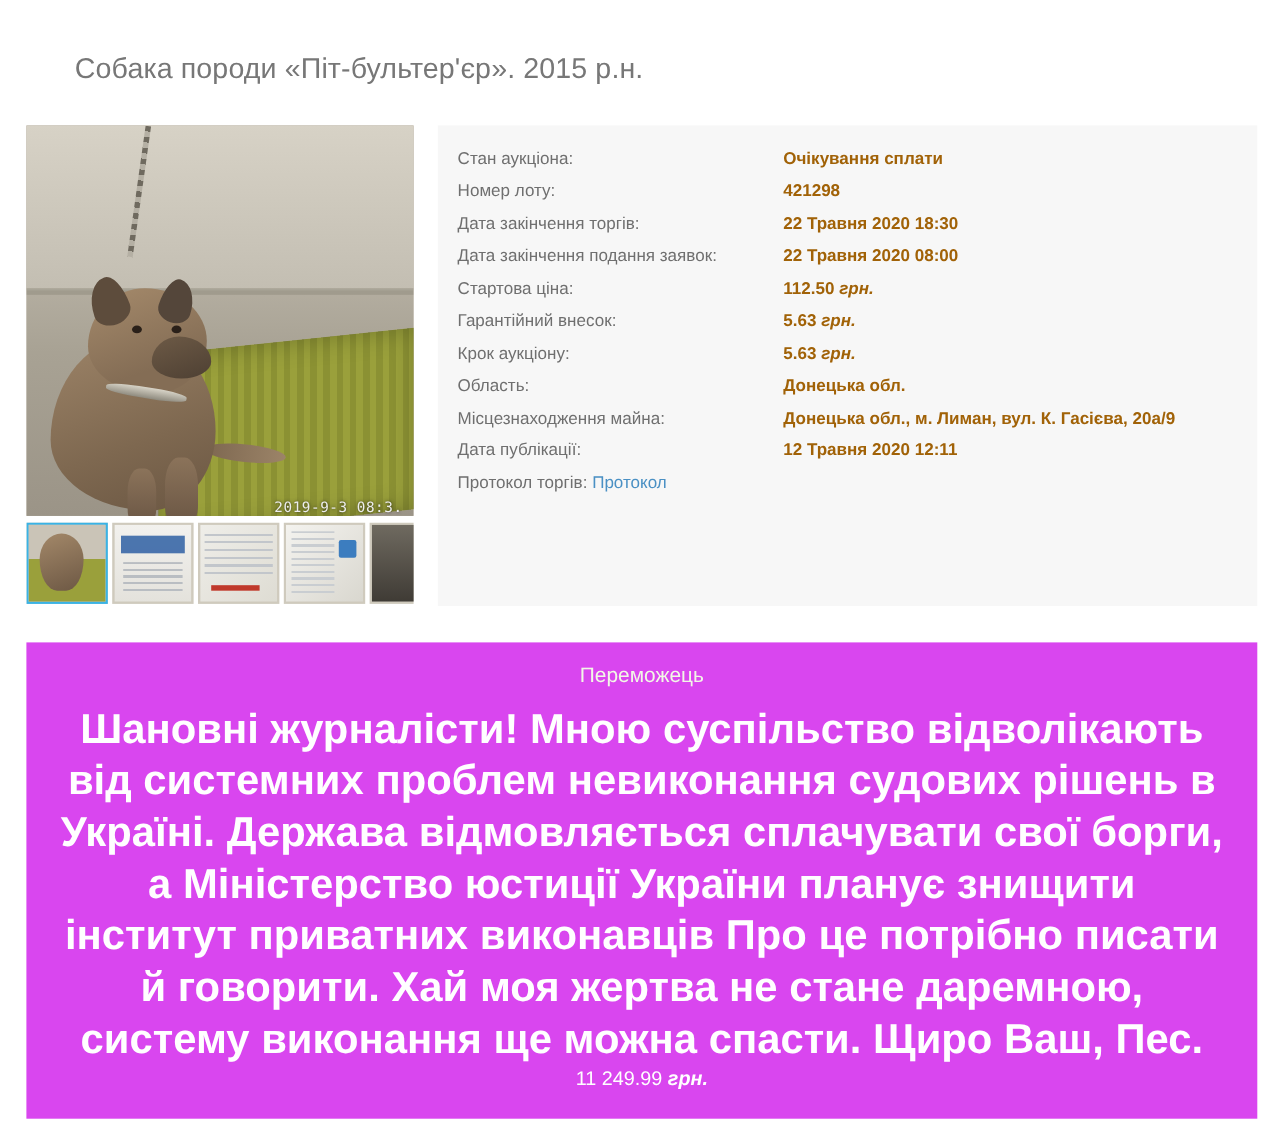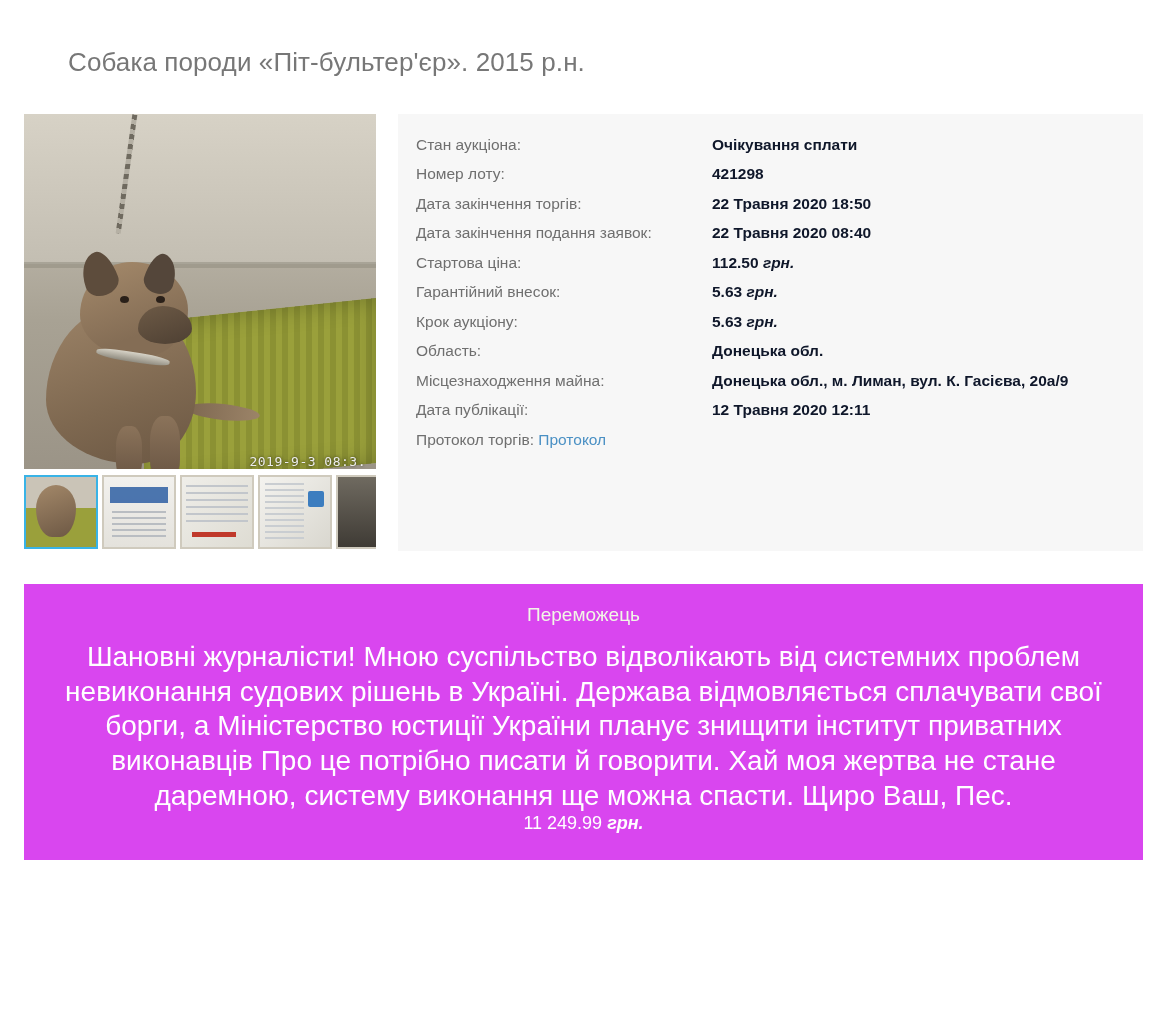--- a/index.html
+++ b/index.html
@@ -268,21 +268,21 @@
     line-height: 1.26;
   }
   td.label {
     color: #6f6f6f;
     font-weight: 400;
     width: 296px;
     white-space: nowrap;
     margin-top: 24px;
   }
   td.value {
-    color: #0f172a;
+    color: #a16207;
     font-weight: bold;
   }
   .cur {
     font-style: italic;
     font-weight: bold;
   }
   .protocol-row td {
     padding-top: 5px;
   }
   a.protocol-link {
@@ -306,22 +306,22 @@
     color: #f2f7e6;
     margin-bottom: 12px;
   }
   .winner-name {
     font-size: 33px;
     font-weight: 400;
     color: #ffffff;
     line-height: 1.12;
   }
   .winner-message {
-    font-size: 28px;
-    font-weight: 400;
+    font-size: 38px;
+    font-weight: 700;
     color: #ffffff;
     line-height: 1.24;
     margin-top: 14px;
   }
   .winner-amount {
     font-size: 18px;
     color: #ffffff;
   }
 </style>
 </head>
@@ -382,25 +382,25 @@
           <tr>
             <td class="label">Стан аукціона:</td>
             <td class="value"><span>Очікування сплати</span></td>
           </tr>
           <tr>
             <td class="label">Номер лоту:</td>
             <td class="value"><span>421298</span></td>
           </tr>
           <tr>
             <td class="label">Дата закінчення торгів:</td>
-            <td class="value"><span>22 Травня 2020 18:50</span></td>
+            <td class="value"><span>22 Травня 2020 18:30</span></td>
           </tr>
           <tr>
             <td class="label">Дата закінчення подання заявок:</td>
-            <td class="value"><span>22 Травня 2020 08:40</span></td>
+            <td class="value"><span>22 Травня 2020 08:00</span></td>
           </tr>
           <tr>
             <td class="label">Стартова ціна:</td>
             <td class="value"><span>112.50</span> <span class="cur">грн.</span></td>
           </tr>
           <tr>
             <td class="label">Гарантійний внесок:</td>
             <td class="value"><span>5.63</span> <span class="cur">грн.</span></td>
           </tr>
           <tr>

